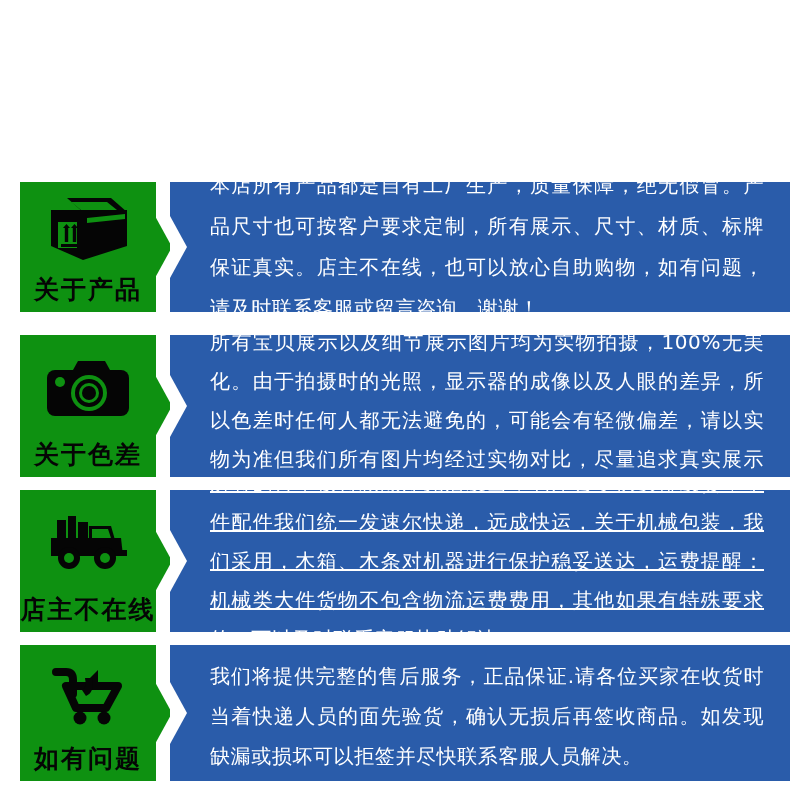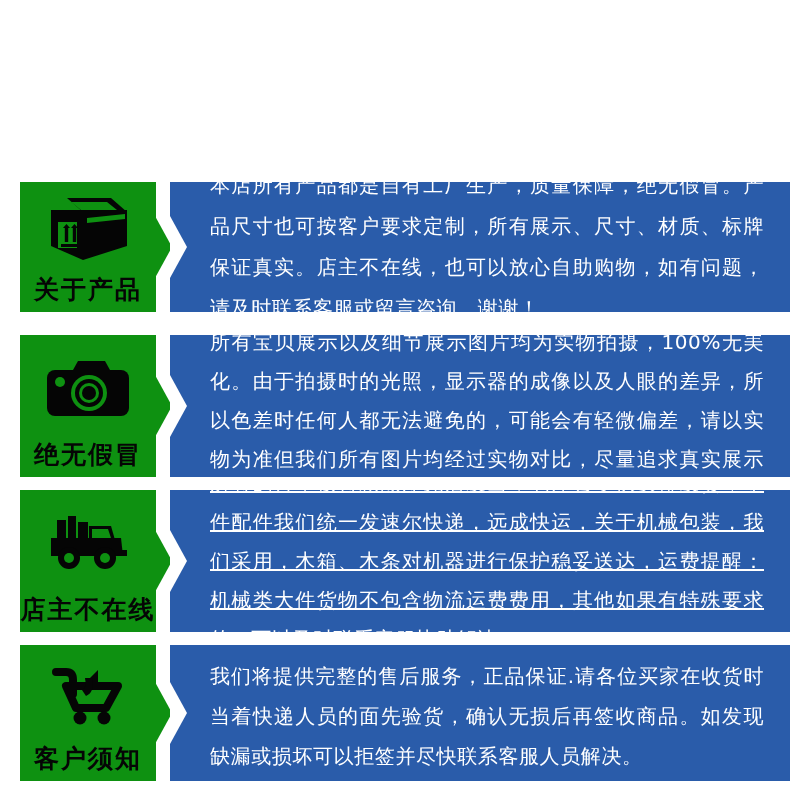--- a/index.html
+++ b/index.html
@@ -164,21 +164,21 @@
           <path d="M28 12 L33 3 L60 3 L65 12 Z" fill="#050505"></path>
 
           <circle cx="44" cy="35" r="18" fill="#0e9111"></circle>
           <circle cx="44" cy="35" r="14" fill="#050505"></circle>
           <circle cx="44" cy="35" r="10" fill="#0e9111"></circle>
           <circle cx="44" cy="35" r="7" fill="#050505"></circle>
 
           <circle cx="15" cy="24" r="5" fill="#0e9111"></circle>
         </svg>
       </div>
-      <div class="icon-label">绝无假冒</div>
+      <div class="icon-label">关于色差</div>
     </div>
 
     <div class="connector">
       <svg width="32" height="62" viewBox="0 0 32 62" xmlns="http://www.w3.org/2000/svg">
         <polygon points="0,0 17,31 0,62" fill="#0e9111"></polygon>
       </svg>
     </div>
 
     <div class="text-panel">
       <div class="panel-text">所有宝贝展示以及细节展示图片均为实物拍摄，100%无美化。由于拍摄时的光照，显示器的成像以及人眼的差异，所以色差时任何人都无法避免的，可能会有轻微偏差，请以实物为准但我们所有图片均经过实物对比，尽量追求真实展示产品原有色彩。</div>
@@ -237,21 +237,21 @@
 
           <g fill="#050505">
             <path d="M52 6 L52 18 L40 18 Z"></path>
             <path d="M46 14 q3 14 -6 18 l-4 -6 q5 -3 3 -12 Z"></path>
           </g>
 
           <circle cx="34" cy="54" r="6.5" fill="#050505"></circle>
           <circle cx="58" cy="54" r="6.5" fill="#050505"></circle>
         </svg>
       </div>
-      <div class="icon-label">客户须知</div>
+      <div class="icon-label">如有问题</div>
     </div>
 
     <div class="connector">
       <svg width="32" height="62" viewBox="0 0 32 62" xmlns="http://www.w3.org/2000/svg">
         <polygon points="0,0 17,31 0,62" fill="#0e9111"></polygon>
       </svg>
     </div>
 
     <div class="text-panel">
       <div class="panel-text">我们将提供完整的售后服务，正品保证.请各位买家在收货时当着快递人员的面先验货，确认无损后再签收商品。如发现缺漏或损坏可以拒签并尽快联系客服人员解决。</div>

